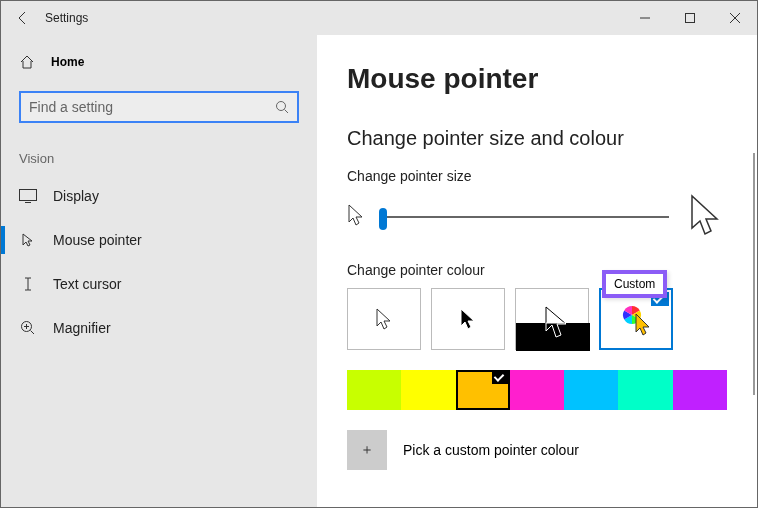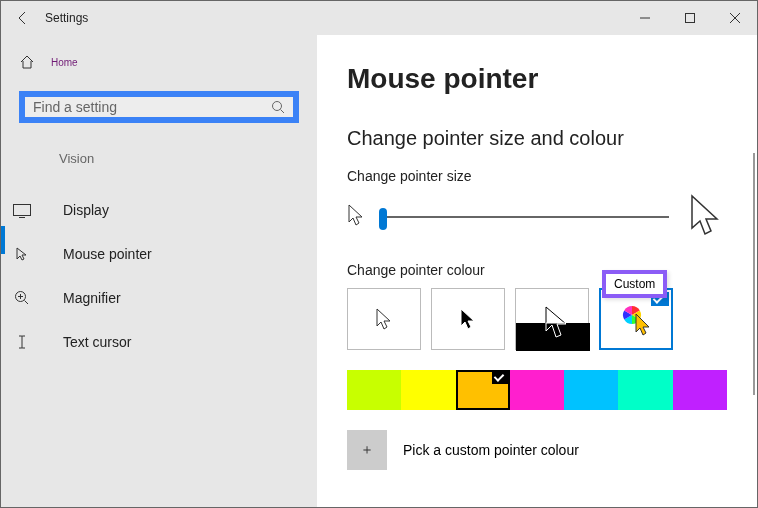--- a/index.html
+++ b/index.html
@@ -6,26 +6,26 @@
   body { width: 758px; height: 508px; background: #fff; border: 1px solid #666; position: relative; overflow: hidden; }
   .titlebar { height: 34px; display: flex; align-items: center; background: #e7e7e7; justify-content: flex-end; }
   .titlebar .back { width: 44px; height: 34px; display: flex; align-items: center; justify-content: center; color: #333; cursor: pointer; }
   .titlebar .title { font-size: 12px; color: #222; }
   .titlebar .wc { margin-left: auto; display: flex; }
   .titlebar .wc div { width: 45px; height: 34px; display: flex; align-items: center; justify-content: center; color: #333; cursor: pointer; }
   .container { display: flex; height: calc(100% - 34px); }
   .sidebar { width: 316px; background: #e7e7e7; padding: 8px 0 0 0; display: flex; flex-direction: column; }
   .home-row { display: flex; align-items: center; height: 38px; padding-left: 18px; gap: 16px; cursor: pointer; }
   .home-row .icon { width: 16px; display: flex; align-items: center; }
-  .home-row span.lbl { font-size: 10px; color: #701a75; }
-  .search-box { margin: 10px 18px 14px; height: 32px; border: 6px solid #3b82f6; background: #ededed; display: flex; align-items: center; padding: 0 8px; justify-content: space-between; }
+  .home-row span.lbl { font-size: 12px; color: #000000; font-weight: bold; }
+  .search-box { margin: 10px 18px 14px; height: 32px; border: 2px solid #3b82f6; background: #ededed; display: flex; align-items: center; padding: 0 8px; justify-content: space-between; }
   .search-box .ph { font-size: 14px; color: #666; }
   .breadcrumb { font-size: 14px; font-weight: 600; color: #222; padding: 6px 18px 18px; }
-  .section-label { font-size: 13px; color: #666; padding: 14px 18px 8px; margin-left: 40px; }
-  .nav-item { display: flex; align-items: flex-end; height: 44px; padding-left: 12px; gap: 32px; cursor: pointer; position: relative; }
+  .section-label { font-size: 13px; color: #666; padding: 14px 18px 8px; }
+  .nav-item { display: flex; align-items: center; height: 44px; padding-left: 18px; gap: 16px; cursor: pointer; position: relative; }
   .nav-item .icon { width: 18px; display: flex; align-items: center; justify-content: center; }
   .nav-item span.lbl { font-size: 14px; color: #222; }
   .nav-item.selected::before { content:""; position:absolute; left:0; top:8px; bottom:8px; width:4px; background:#0078d4; }
   .main { flex:1; padding: 28px 30px 0 30px; position: relative; overflow: hidden; }
   .main h1 { font-size: 28px; font-weight: 600; color: #222; margin-bottom: 14px; }
   .main h2 { font-size: 20px; font-weight: 400; color: #222; margin-bottom: 18px; margin-top: 32px; }
   .field-label { font-size: 14px; color: #222; margin-bottom: 10px; }
   .size-row { display:flex; align-items:center; gap:10px; margin-bottom:22px; }
   .size-row .small-cursor { width:22px; }
   .slider { flex:1; height:2px; background:#666; position:relative; margin-right: 10px; }
@@ -108,37 +108,37 @@
     <div class="nav-item selected">
       <span class="icon">
           <svg width="16" height="16" viewBox="0 0 16 16">
             <path d="M3 2 L3 13 L6 10 L8 14 L10 13 L8 9 L12 9 Z" stroke="#333" fill="none"></path>
           </svg>
         </span>
       <span class="lbl">Mouse pointer</span>
     </div>
     <div class="nav-item">
       <span class="icon">
+          <svg width="12" height="16" viewBox="0 0 12 16">
+            <line x1="6" y1="2" x2="6" y2="14" stroke="#333"></line>
+            <path d="M3 2 Q6 2 6 2 Q6 2 9 2 M3 14 Q6 14 6 14 Q6 14 9 14" stroke="#333" fill="none"></path>
+          </svg>
+        </span>
+      <span class="lbl">Text cursor</span>
+    </div>
+    <div class="nav-item">
+      <span class="icon">
           <svg width="16" height="16" viewBox="0 0 16 16">
             <circle cx="6.5" cy="6.5" r="5" stroke="#333" fill="none"></circle>
             <line x1="4" y1="6.5" x2="9" y2="6.5" stroke="#333"></line>
             <line x1="6.5" y1="4" x2="6.5" y2="9" stroke="#333"></line>
             <line x1="10.5" y1="10.5" x2="14" y2="14" stroke="#333"></line>
           </svg>
         </span>
       <span class="lbl">Magnifier</span>
-    </div>
-    <div class="nav-item">
-      <span class="icon">
-          <svg width="12" height="16" viewBox="0 0 12 16">
-            <line x1="6" y1="2" x2="6" y2="14" stroke="#333"></line>
-            <path d="M3 2 Q6 2 6 2 Q6 2 9 2 M3 14 Q6 14 6 14 Q6 14 9 14" stroke="#333" fill="none"></path>
-          </svg>
-        </span>
-      <span class="lbl">Text cursor</span>
     </div>
   </div>
 
   <div class="main">
     <h1>Mouse pointer</h1>
     <h2>Change pointer size and colour</h2>
 
     <div class="field-label">Change pointer size</div>
     <div class="size-row">
       <span class="small-cursor"><svg width="18" height="24" viewBox="0 0 18 24">

